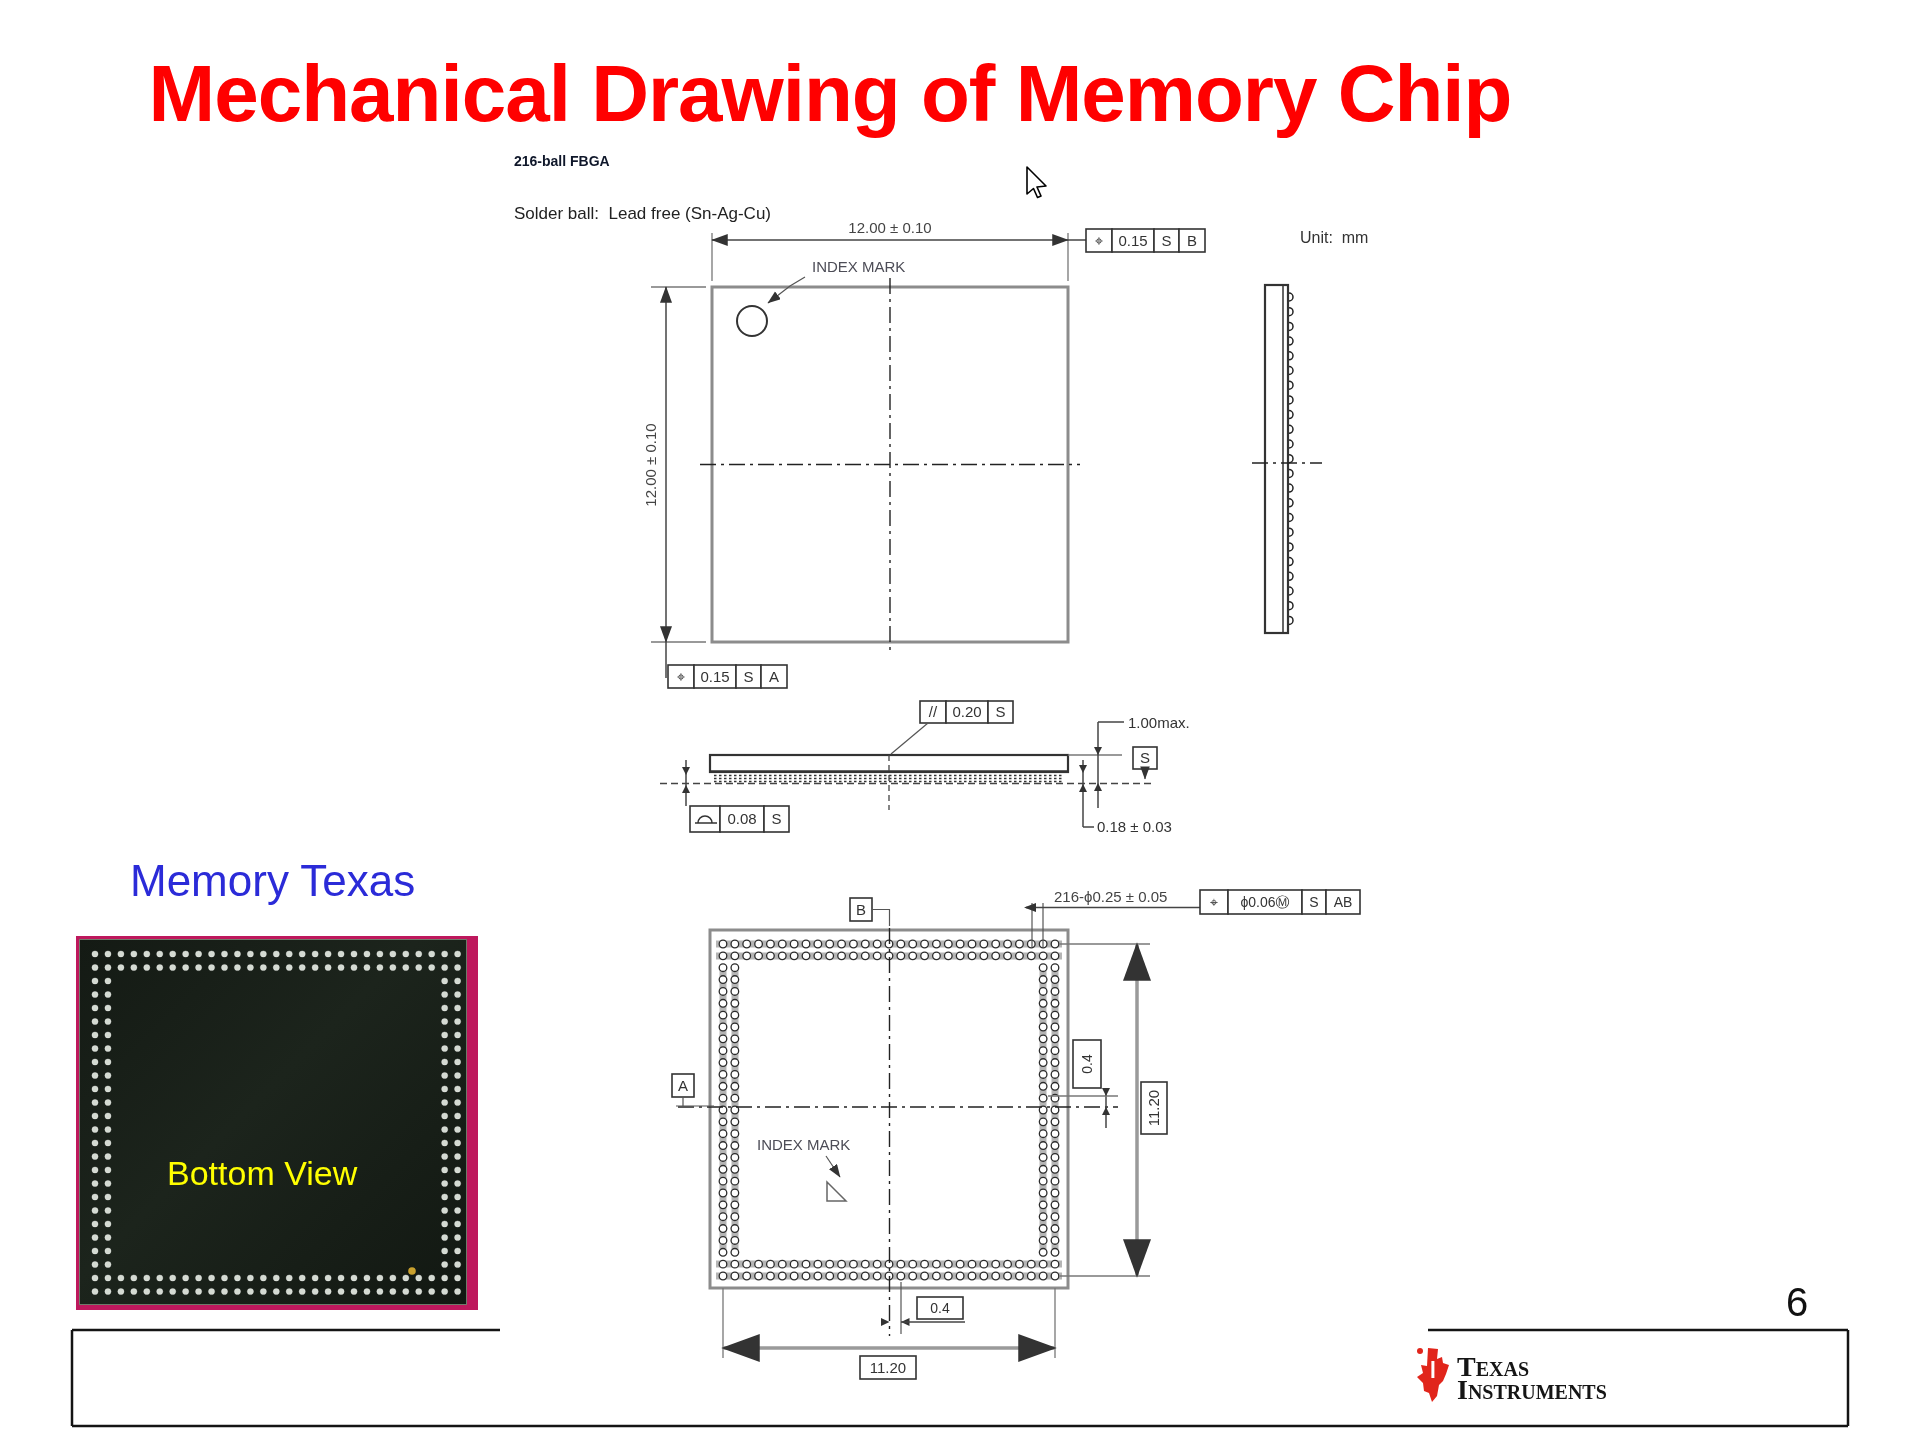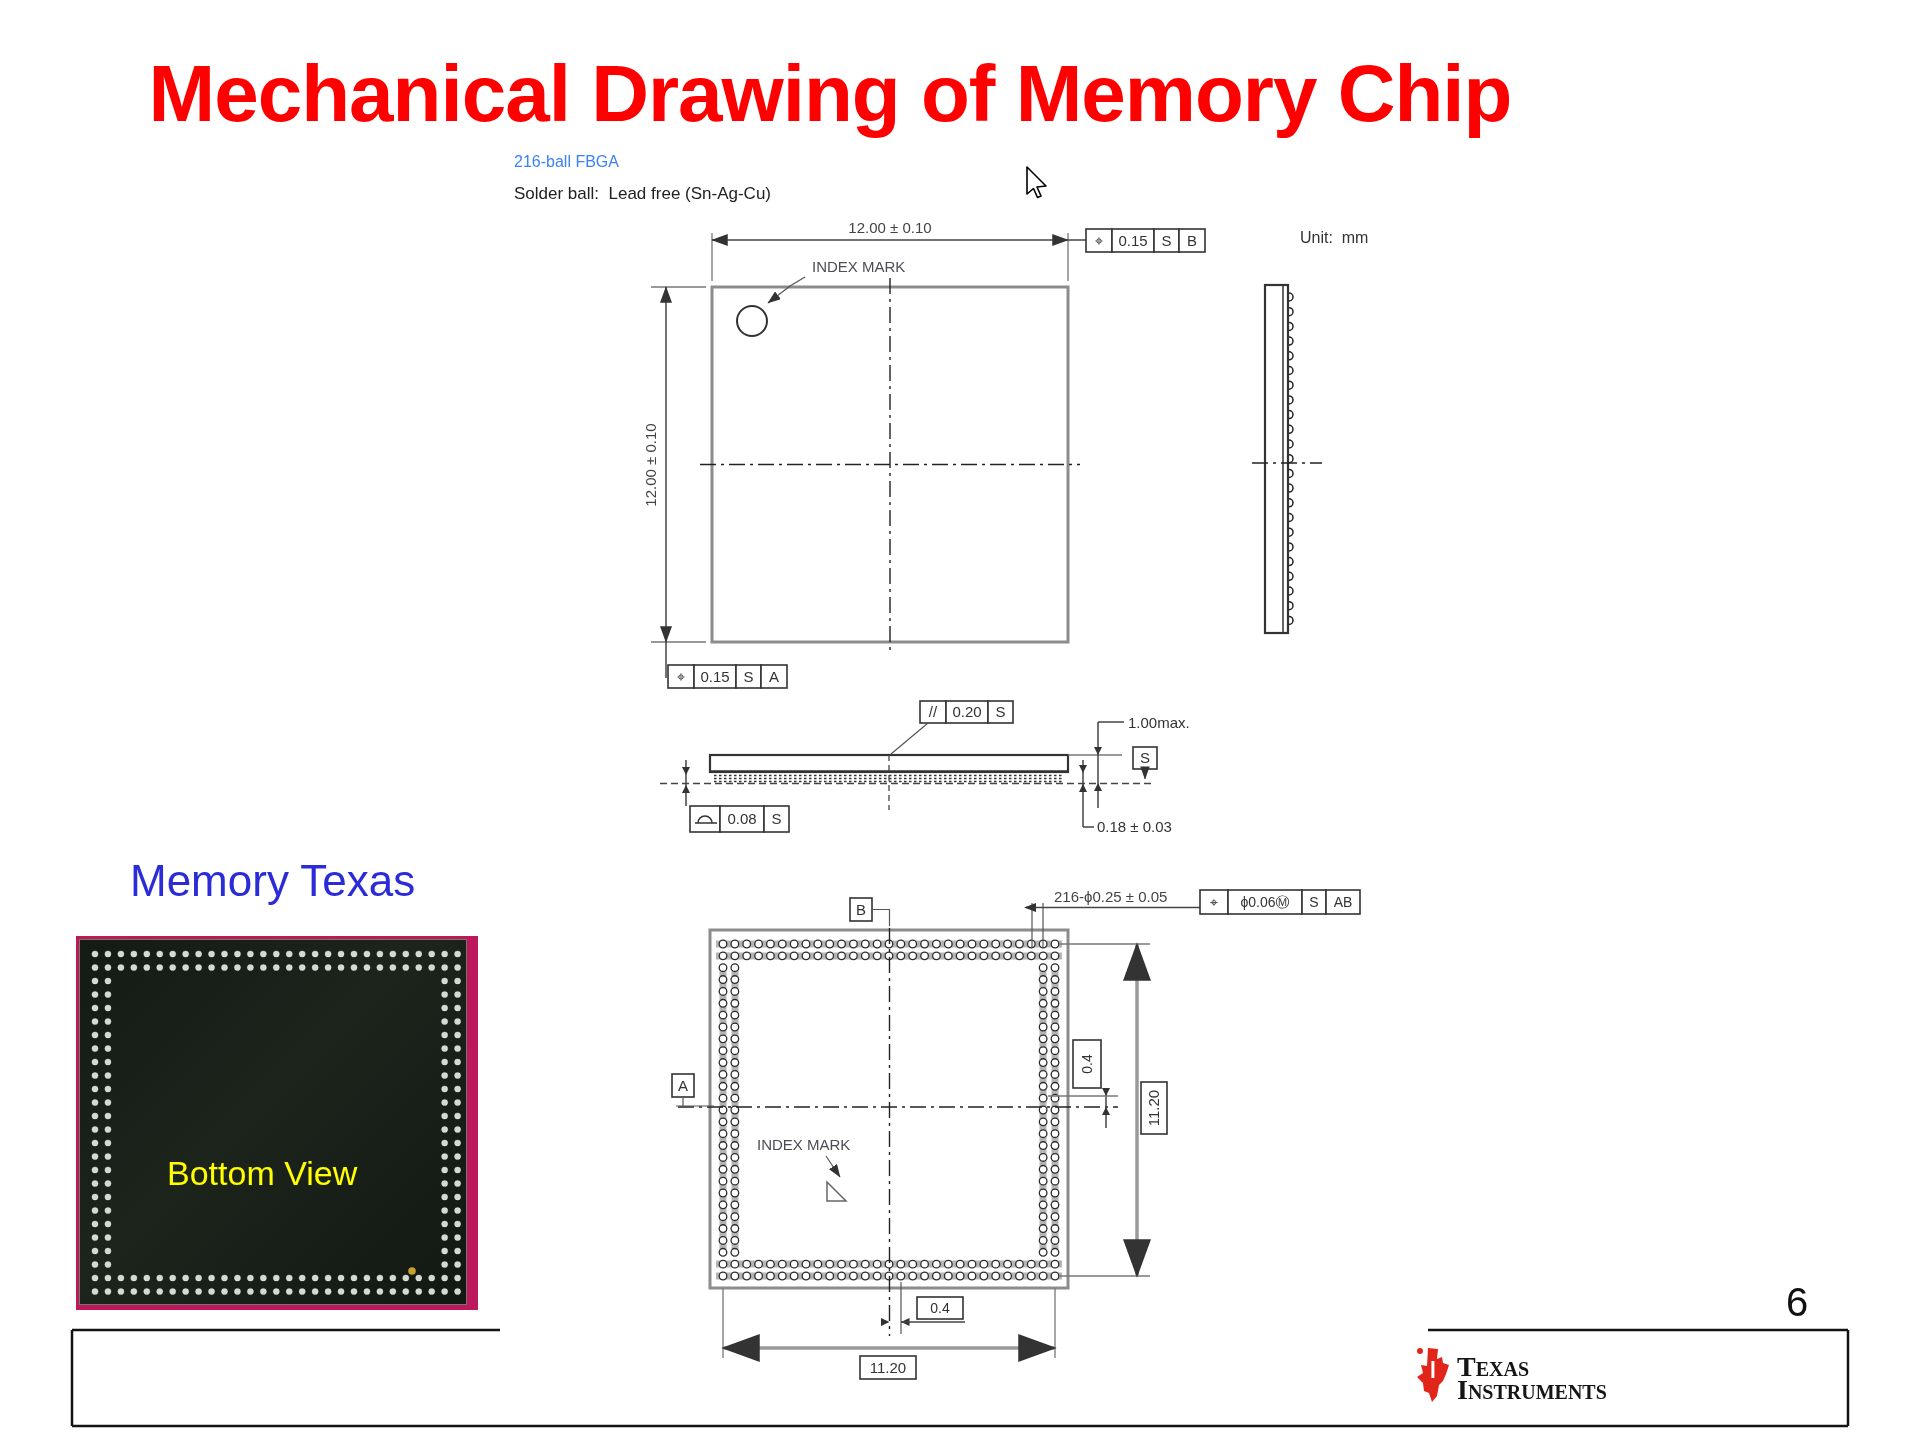--- a/index.html
+++ b/index.html
@@ -2,22 +2,22 @@
 <html><head>
 <meta charset="utf-8">
 <style>
   html,body{margin:0;padding:0;}
   body{width:1920px;height:1440px;background:#fff;position:relative;overflow:hidden;
        font-family:"Liberation Sans","DejaVu Sans",sans-serif;}
   .abs{position:absolute;}
   .pre{white-space:pre;}
   #title{left:0;top:48px;width:1660px;text-align:center;font-size:80px;font-weight:bold;
          color:#ff0000;letter-spacing:-1px;}
-  #pkg-note{left:514px;top:153px;font-size:16px;font-weight:normal;color:#3b82f6;}
-  #solder-note{left:514px;top:184px;font-size:17px;color:#222;text-align:right;}
+  #pkg-note{left:514px;top:153px;font-size:14px;font-weight:bold;color:#0f172a;}
+  #solder-note{left:514px;top:204px;font-size:17px;color:#222;text-align:right;}
   #mem-label{left:130px;top:856px;font-size:44px;color:#2b2bd8;}
   #page-num{left:1786px;top:1280px;font-size:40px;color:#111;}
   
   #photo{left:76px;top:936px;width:402px;height:374px;background:#be185d;}
   #photo .chip{position:absolute;left:3px;top:3px;width:388px;height:366px;
         background:linear-gradient(135deg,#141a14 0%,#1c241c 45%,#121812 100%);
         border:1px solid #6f7a6a;box-sizing:border-box;}
   #photo svg{position:absolute;left:0;top:0;}
   #bv-caption{left:91px;top:218px;font-size:34px;color:#ffff00;position:absolute;}
   

